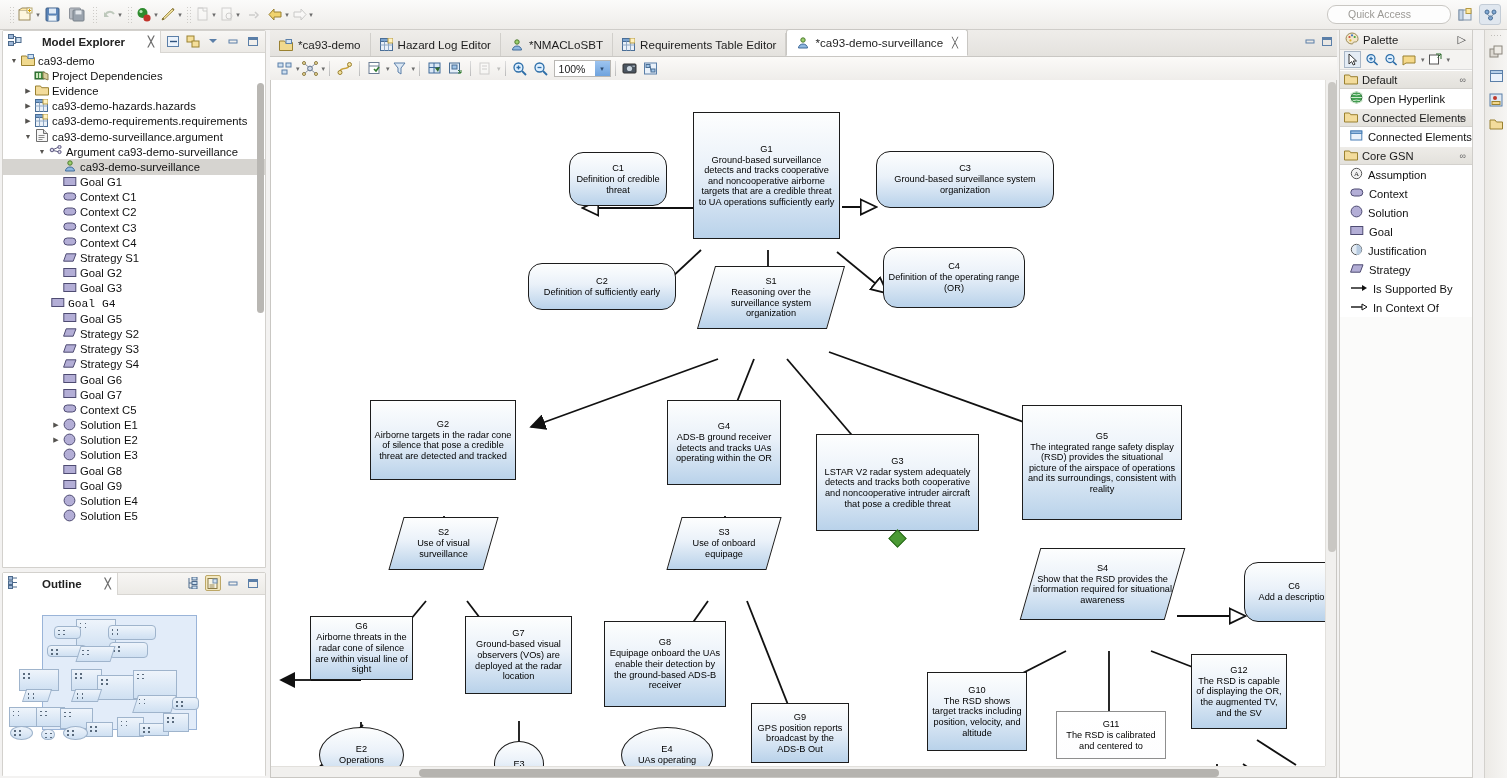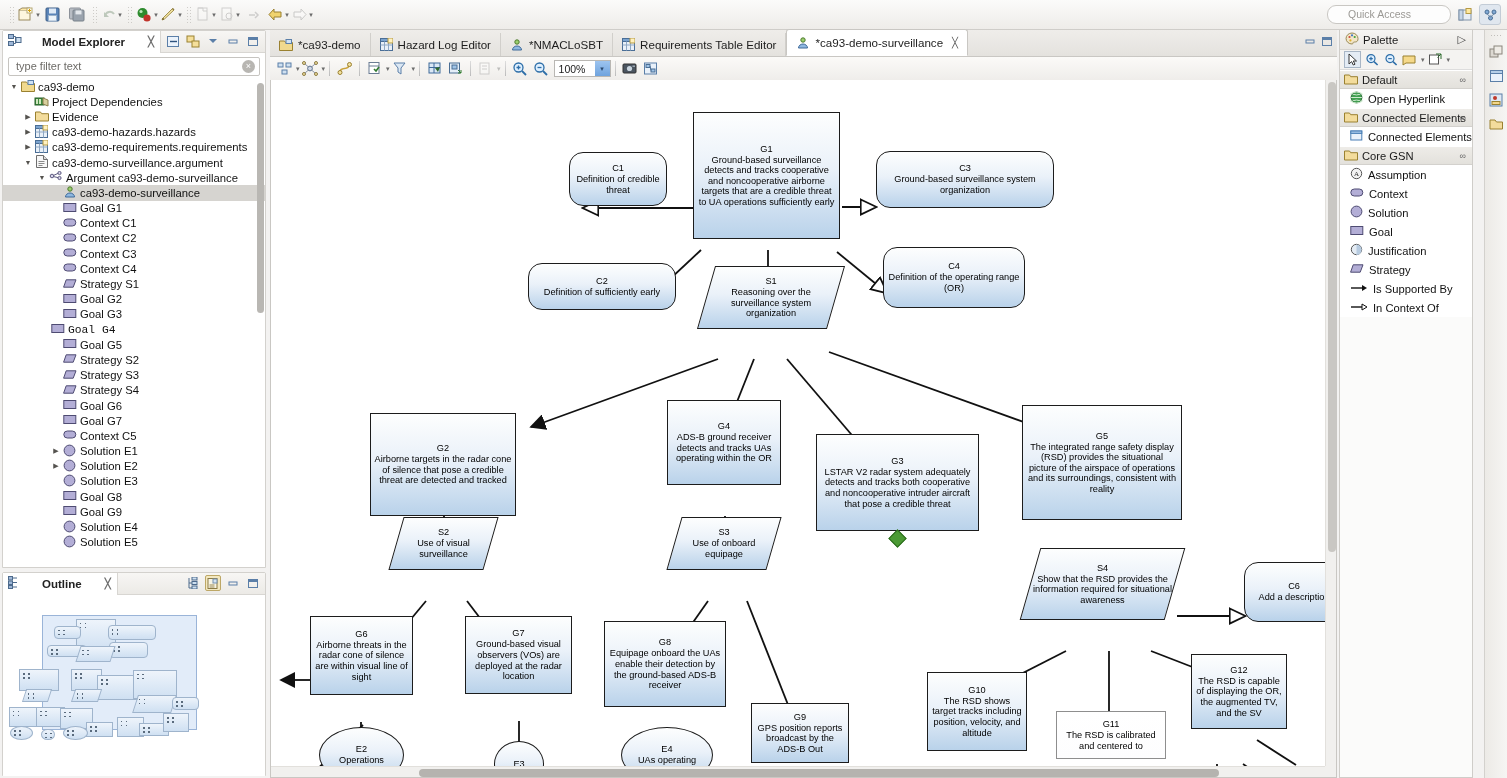--- a/index.html
+++ b/index.html
@@ -357,26 +357,20 @@
           </div>
           <div class="vt">
             <svg width="12" height="11" viewBox="0 0 12 11">
                 <rect x="1.5" y="1.5" width="9" height="8" fill="none" stroke="#5b7fa8"></rect>
                 <rect x="1.5" y="1.5" width="9" height="2.5" fill="#5b7fa8"></rect>
               </svg>
           </div>
         </div>
       </div>
 
-      <div class="filter-row">
-        <div class="filter-box">
-          <span>type filter text</span>
-          <span class="filter-clear">×</span>
-        </div>
-      </div>
 
       <div class="tree" id="tree" style="height:484px;">
           <div class="tnode" style="padding-left: 6px;">
             <span class="twist">▼</span>
             <span class="ticon">
               <span class="ic"><svg width="14" height="12" viewBox="0 0 14 12">
                   <path d="M0.5 2 h5 l1.2 1.6 h6.8 v7.9 h-13z" fill="#f0d98e" stroke="#9a8130"></path>
                   <rect x="7" y="0.5" width="5.5" height="4" fill="#cfe2f4" stroke="#5b7fa8"></rect>
                 </svg></span>
             </span>
@@ -1112,21 +1106,21 @@
                 <div class="ntx">Definition of the operating range (OR)</div>
               </div>
             </div>
             <div class="node n-strat" style="left: 435px; top: 186px; width: 130px; height: 63px;">
               <div class="para"></div>
               <div class="inner">
                 <div class="nid">S1</div>
                 <div class="ntx">Reasoning over the surveillance system organization</div>
               </div>
             </div>
-            <div class="node n-goal" style="left: 99px; top: 333px; width: 146px; height: 103px;">
+            <div class="node n-goal" style="left: 99px; top: 320px; width: 146px; height: 80px;">
               <div class="">
                 <div class="nid">G2</div>
                 <div class="ntx">Airborne targets in the radar cone of silence that pose a credible threat are detected and tracked</div>
               </div>
             </div>
             <div class="node n-goal" style="left: 396px; top: 320px; width: 114px; height: 85px;">
               <div class="">
                 <div class="nid">G4</div>
                 <div class="ntx">ADS-B ground receiver detects and tracks UAs operating within the OR</div>
               </div>
@@ -1163,21 +1157,21 @@
                 <div class="nid">S4</div>
                 <div class="ntx">Show that the RSD provides the information required for situational awareness</div>
               </div>
             </div>
             <div class="node n-ctx" style="left: 973px; top: 482px; width: 100px; height: 60px;">
               <div class="">
                 <div class="nid">C6</div>
                 <div class="ntx">Add a description</div>
               </div>
             </div>
-            <div class="node n-goal" style="left: 39px; top: 536px; width: 103px; height: 79px;">
+            <div class="node n-goal" style="left: 39px; top: 536px; width: 103px; height: 64px;">
               <div class="">
                 <div class="nid">G6</div>
                 <div class="ntx">Airborne threats in the radar cone of silence are within visual line of sight</div>
               </div>
             </div>
             <div class="node n-goal" style="left: 194px; top: 536px; width: 107px; height: 78px;">
               <div class="">
                 <div class="nid">G7</div>
                 <div class="ntx">Ground-based visual observers (VOs) are deployed at the radar location</div>
               </div>

